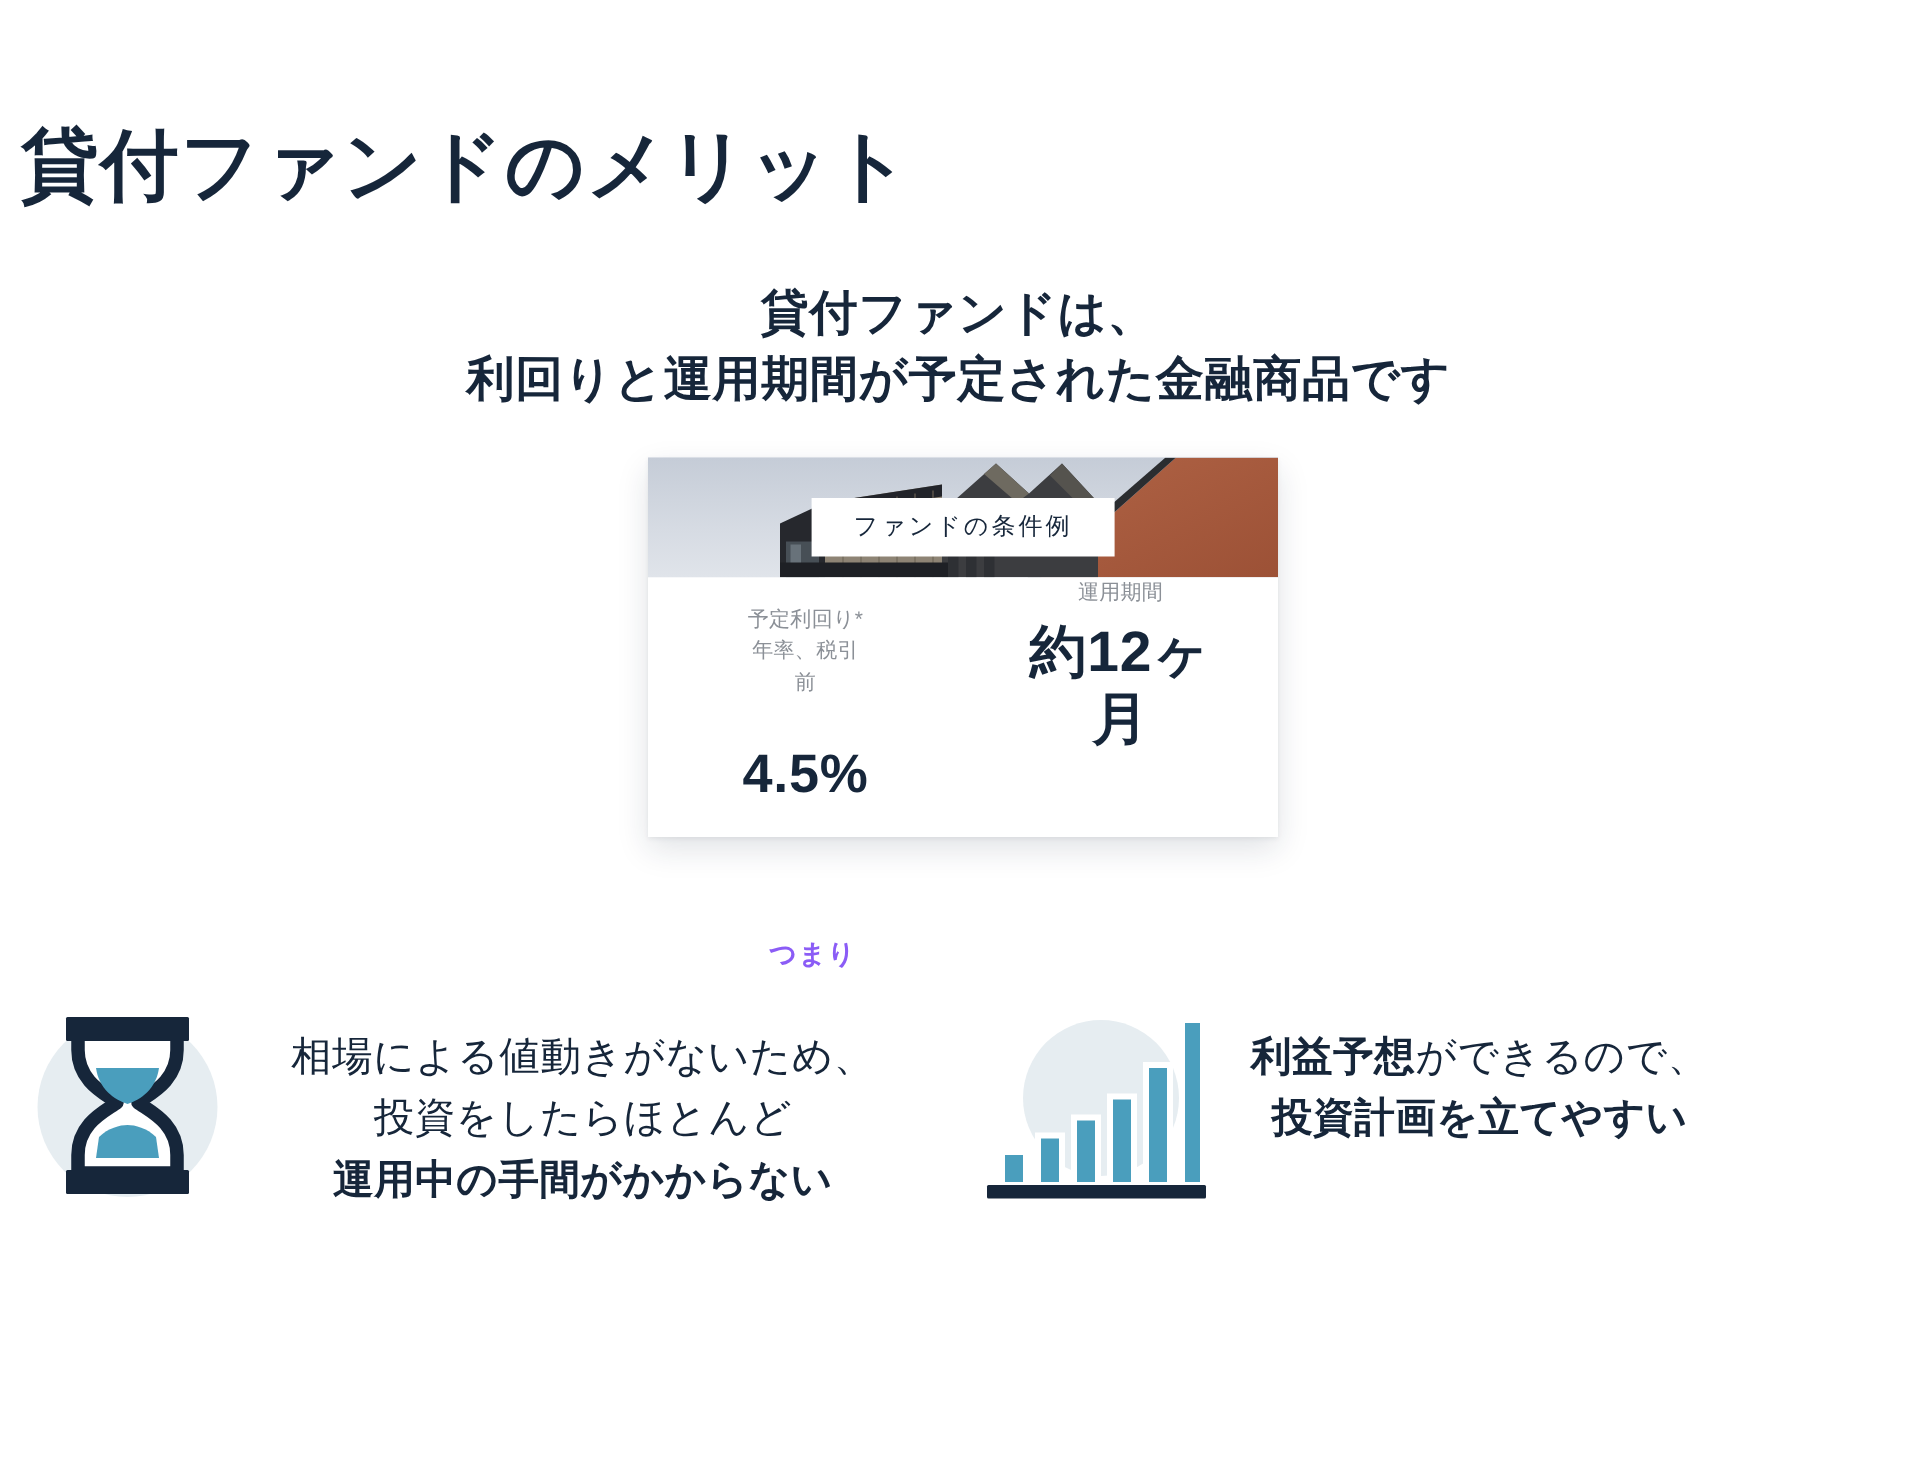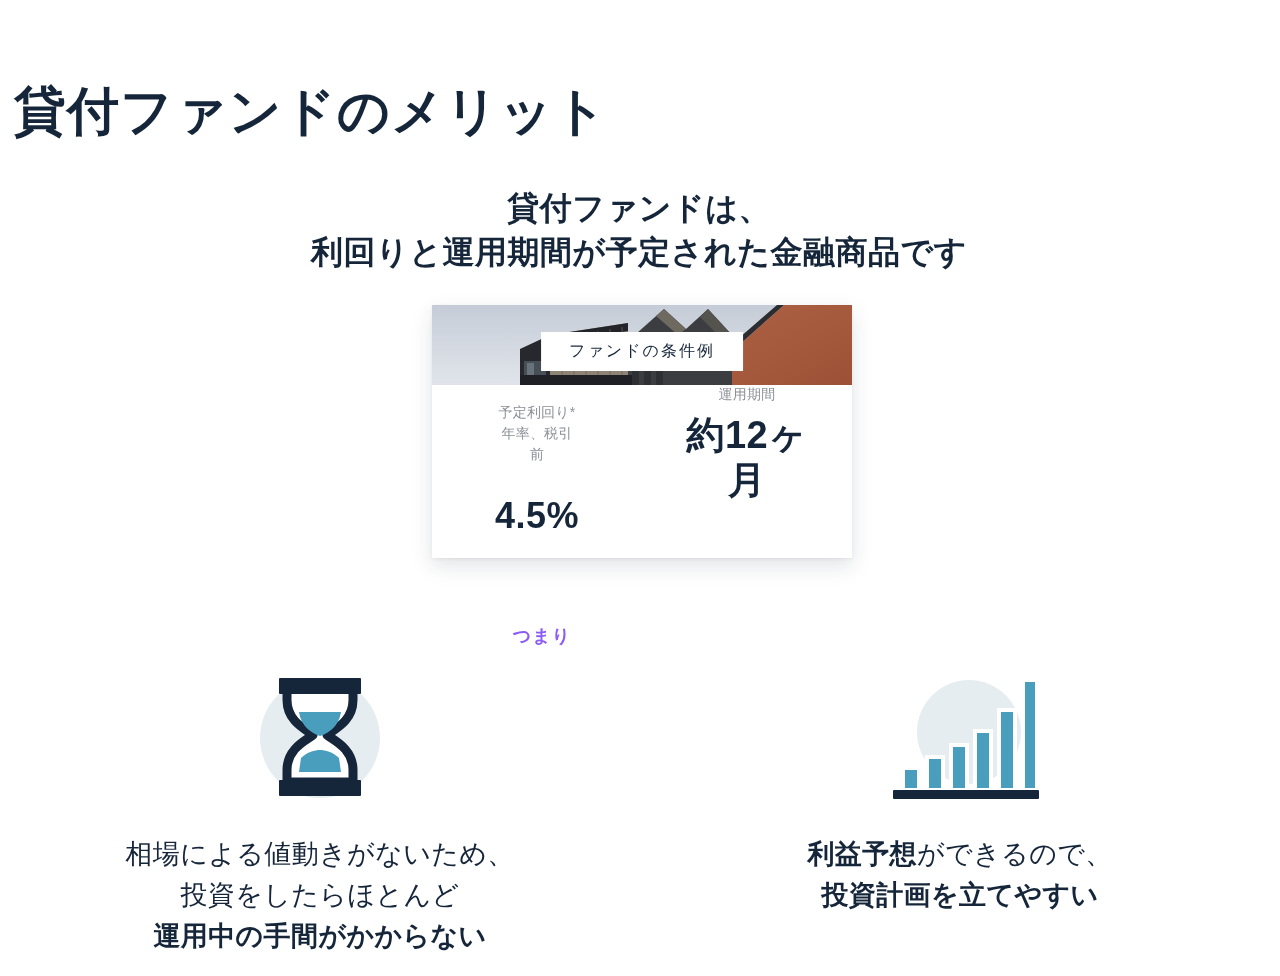--- a/index.html
+++ b/index.html
@@ -78,21 +78,21 @@
     text-align:center; font-size:18px; font-weight:700; color:#8b5cf6;
     letter-spacing:1px;
     margin-top:24px;
   }
 
   
   .benefits {
     position:absolute; left:0; top:660px; width:1280px;
     display:flex;
   }
-  .benefit { flex:1; display:flex; flex-direction:column; align-items:center; }
+  .benefit { flex:1; display:flex; flex-direction:row; align-items:flex-start;gap:24px; }
   .benefit-icon { width:170px; height:150px; }
   .benefit-icon svg { display:block; width:100%; height:100%; }
   .benefit-text {
     margin-top:24px; text-align:center; font-size:27px;
     line-height:1.52; color:#16263a; letter-spacing:.4px;
   }
   .benefit-text .bold { font-weight:700; }
 </style>
 </head>
 <body>

